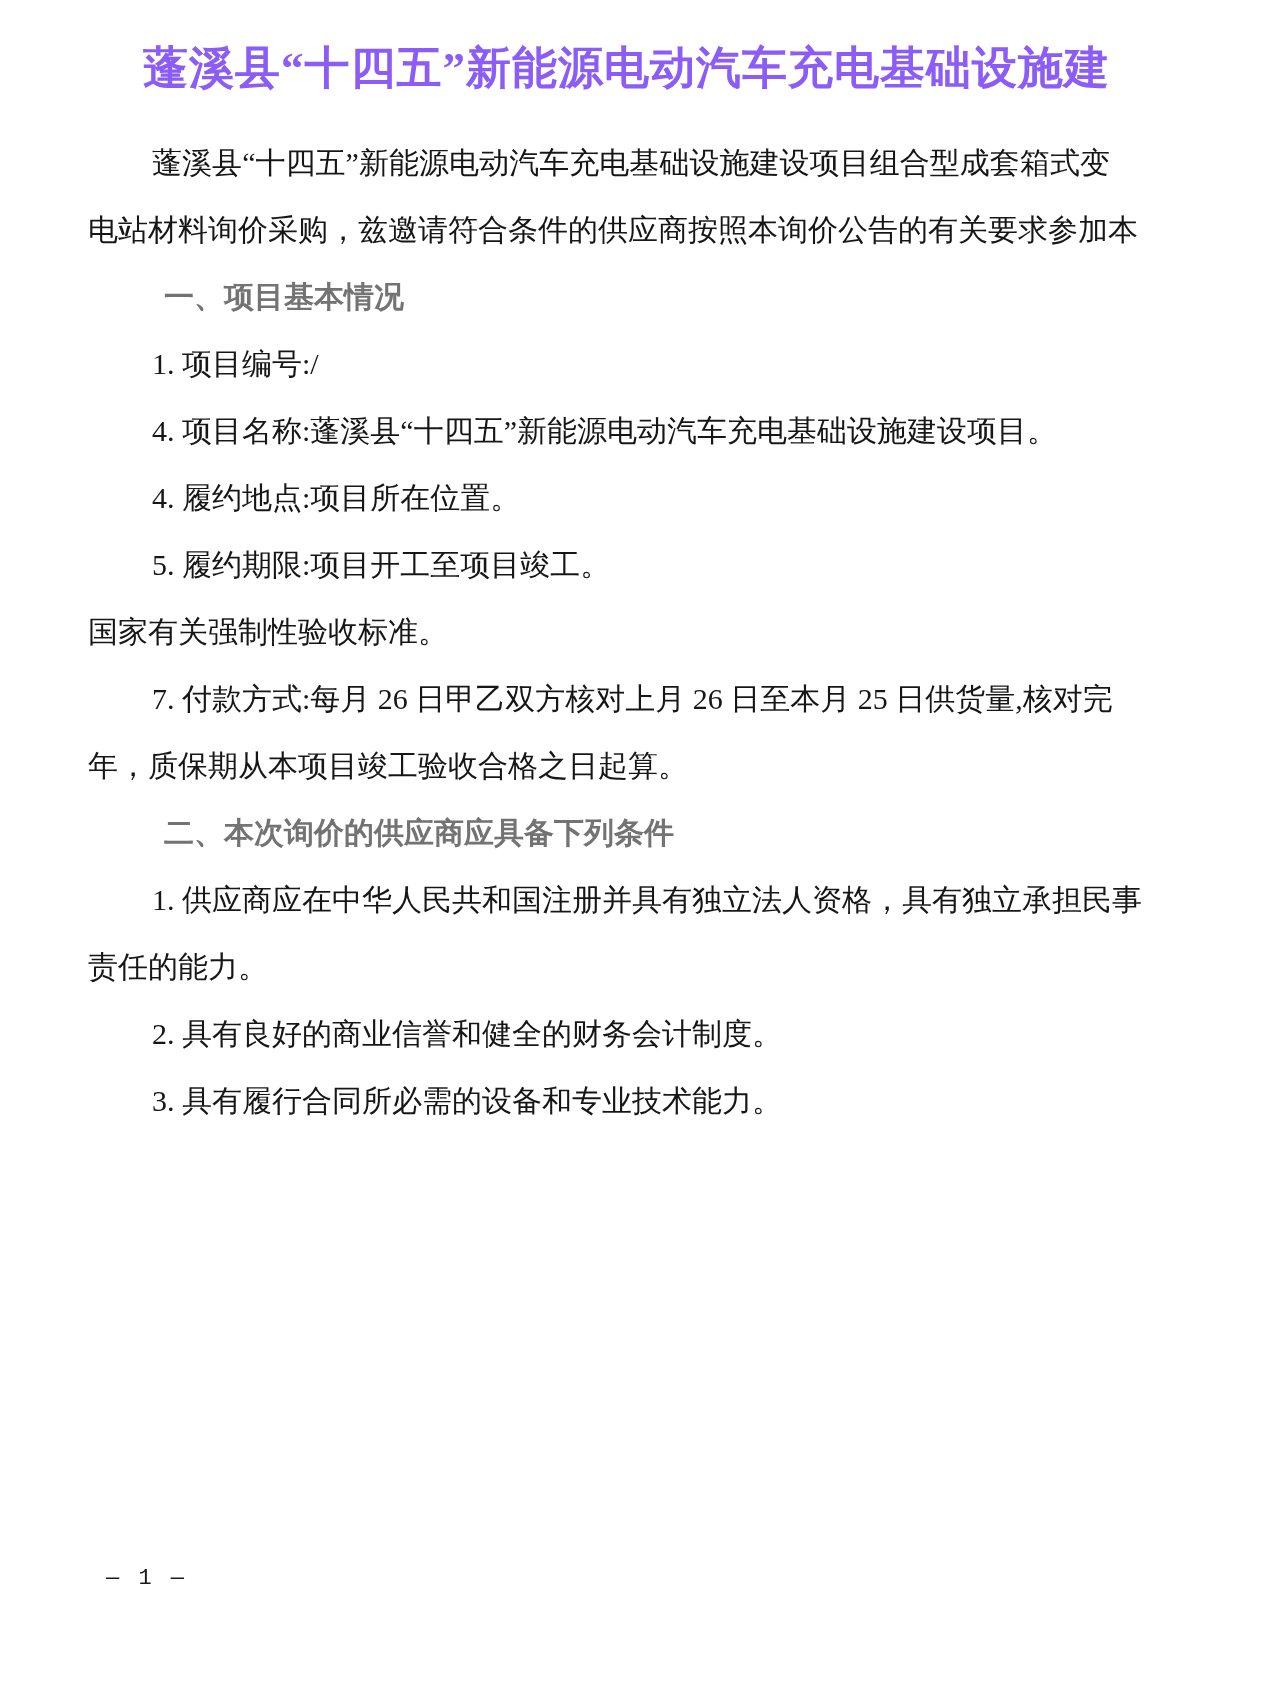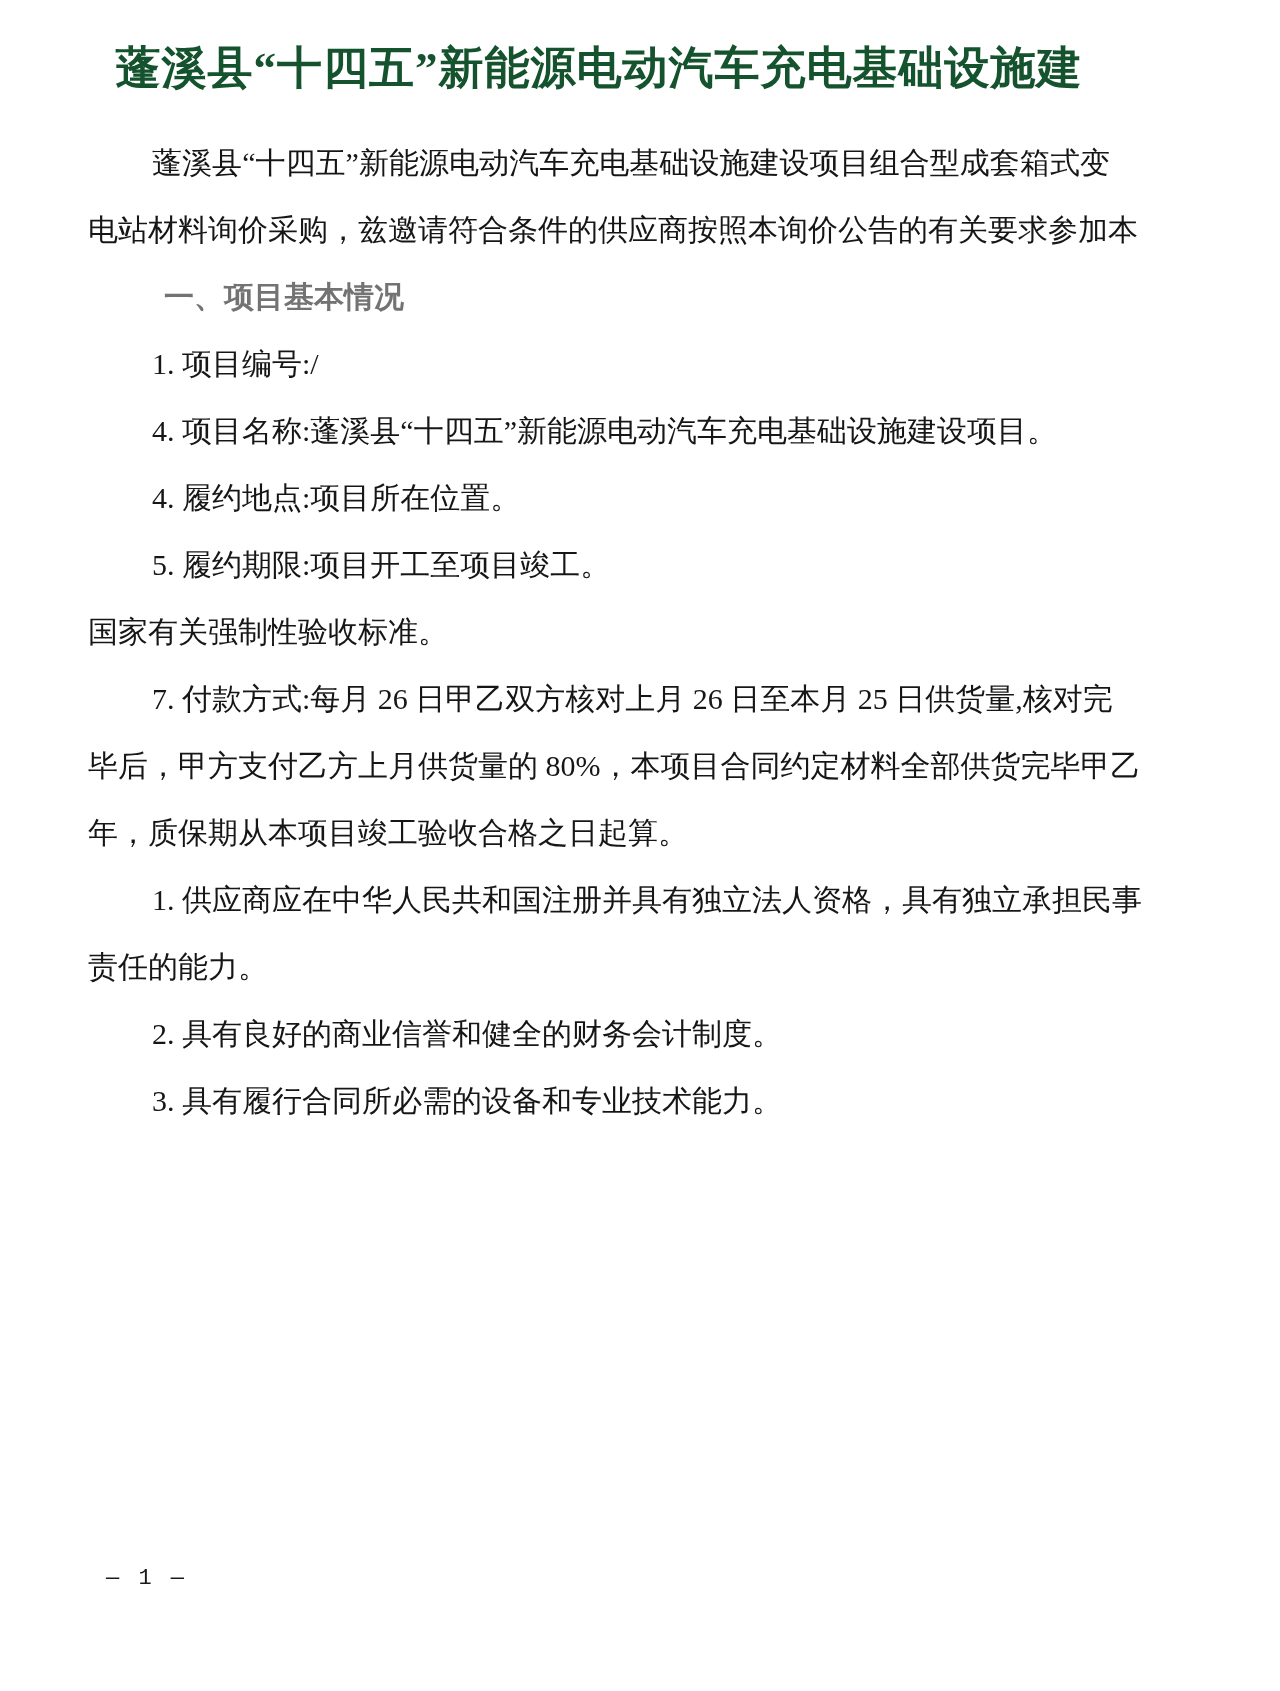--- a/index.html
+++ b/index.html
@@ -20,22 +20,22 @@
   .content {
     position: absolute;
     left: 88px;
     top: 36px;
     width: 1022px;
   }
   .doc-title {
     font-size: 45px;
     line-height: 64px;
     font-weight: 800;
-    text-align: center;
-    color: #14532d;
+    text-align: right;
+    color: #8b5cf6;
     letter-spacing: 1px;
   }
   .doc-body {
     margin-top: 29px;
   }
   .line {
     font-size: 30px;
     line-height: 67px;
     white-space: nowrap;
   }
@@ -73,22 +73,22 @@
     <div class="doc-body">
         <div class="line indent fill">蓬溪县“十四五”新能源电动汽车充电基础设施建设项目组合型成套箱式变</div>
         <div class="line fill">电站材料询价采购，兹邀请符合条件的供应商按照本询价公告的有关要求参加本</div>
         <div class="line heading">一、项目基本情况</div>
         <div class="line indent">1. 项目编号:/</div>
         <div class="line indent">4. 项目名称:蓬溪县“十四五”新能源电动汽车充电基础设施建设项目。</div>
         <div class="line indent">4. 履约地点:项目所在位置。</div>
         <div class="line indent">5. 履约期限:项目开工至项目竣工。</div>
         <div class="line">国家有关强制性验收标准。</div>
         <div class="line indent fill">7. 付款方式:每月 26 日甲乙双方核对上月 26 日至本月 25 日供货量,核对完</div>
-        <div class="line fill">毕后，甲方支付乙方上月供货量的 80%，本项目合同约定材料全部供货完毕甲乙</div>
         <div class="line">年，质保期从本项目竣工验收合格之日起算。</div>
+        <div class="line heading">二、本次询价的供应商应具备下列条件</div>
         <div class="line indent fill">1. 供应商应在中华人民共和国注册并具有独立法人资格，具有独立承担民事</div>
         <div class="line">责任的能力。</div>
         <div class="line indent">2. 具有良好的商业信誉和健全的财务会计制度。</div>
         <div class="line indent">3. 具有履行合同所必需的设备和专业技术能力。</div>
       </div>
   </div>
   <div class="page-footer">— 1 —</div>
 </div>
 
 </body></html>

